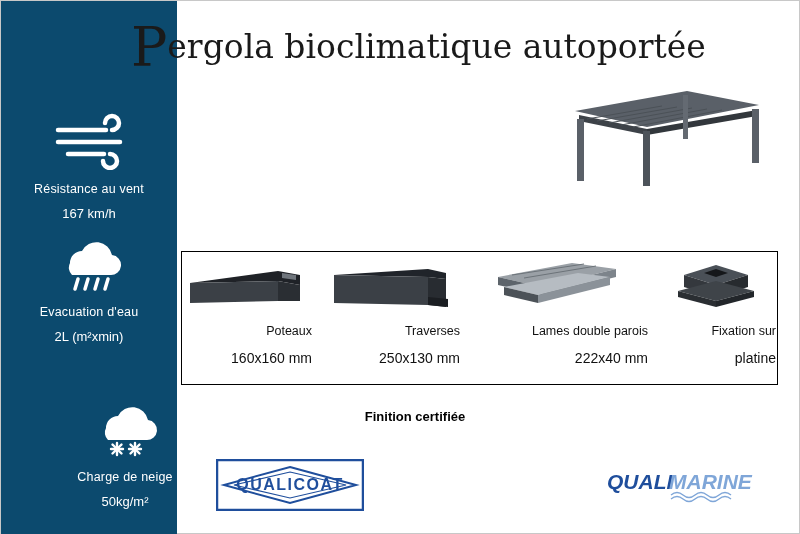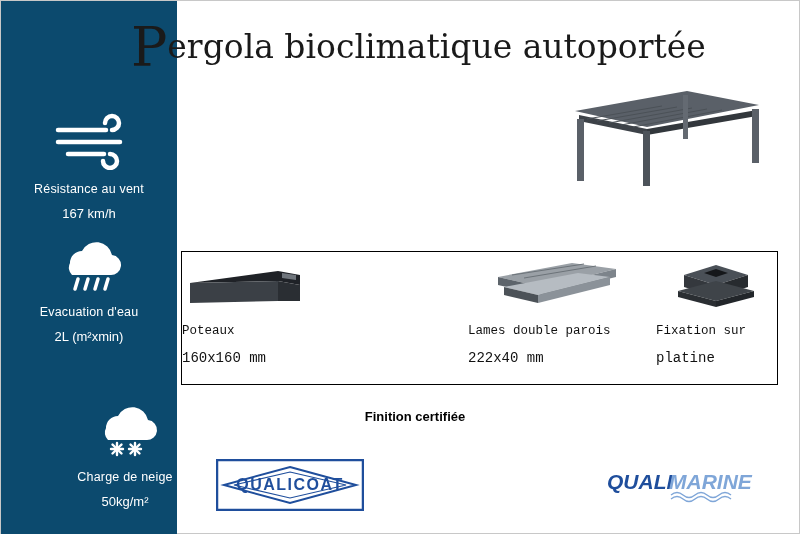--- a/index.html
+++ b/index.html
@@ -64,22 +64,21 @@
 
   
   .compbox{
     position:absolute;left:180px;top:250px;
     width:597px;height:134px;
     border:1.5px solid #000;
     box-sizing:border-box;
   }
   .comp{
     position:absolute;top:0;height:134px;
-    text-align:left;
-    font-family:Liberation Mono, monospace;
+    text-align:right;
   }
   .comp .img{
     height:58px;margin-top:6px;
     display:flex;align-items:center;justify-content:center;
   }
   .comp .cname{
     font-size:12.5px;color:#111;margin-top:8px;
   }
   .comp .cdim{
     font-size:14px;color:#111;margin-top:12px;
@@ -204,20 +203,32 @@
           <polygon points="4,22 92,10 114,14 114,24 92,20" fill="#1f2227"></polygon>
           <polygon points="4,22 92,20 92,40 4,42" fill="#3b4046"></polygon>
           <polygon points="92,20 114,24 114,40 92,40" fill="#2a2e33"></polygon>
           <polygon points="96,12 110,14 110,19 96,17" fill="#6f757c"></polygon>
         </svg>
       </div>
       <div class="cname">Poteaux</div>
       <div class="cdim">160x160 mm</div>
     </div>
 
+    <div class="comp" style="left:138px;width:140px;">
+      <div class="img">
+        <svg width="124" height="52" viewBox="0 0 124 52">
+          <polygon points="6,14 100,8 118,12 118,18 100,16" fill="#20242a"></polygon>
+          <polygon points="6,14 100,16 100,44 6,42" fill="#3b4046"></polygon>
+          <polygon points="100,16 118,18 118,46 100,44" fill="#282c31"></polygon>
+          <polygon points="100,36 120,38 120,46 100,44" fill="#1b1e22"></polygon>
+        </svg>
+      </div>
+      <div class="cname">Traverses</div>
+      <div class="cdim">250x130 mm</div>
+    </div>
 
     <div class="comp" style="left:286px;width:180px;">
       <div class="img">
         <svg width="120" height="52" viewBox="0 0 120 52">
           <polygon points="0,16 74,2 118,8 44,26" fill="#9aa0a6"></polygon>
           <polygon points="0,16 44,26 44,34 0,24" fill="#5d646b"></polygon>
           <polygon points="44,26 118,8 118,16 44,34" fill="#7d848b"></polygon>
           <polygon points="6,26 80,12 112,16 40,34" fill="#b6bcc2"></polygon>
           <polygon points="6,26 40,34 40,42 6,34" fill="#4c5258"></polygon>
           <polygon points="40,34 112,16 112,24 40,42" fill="#8b9299"></polygon>

